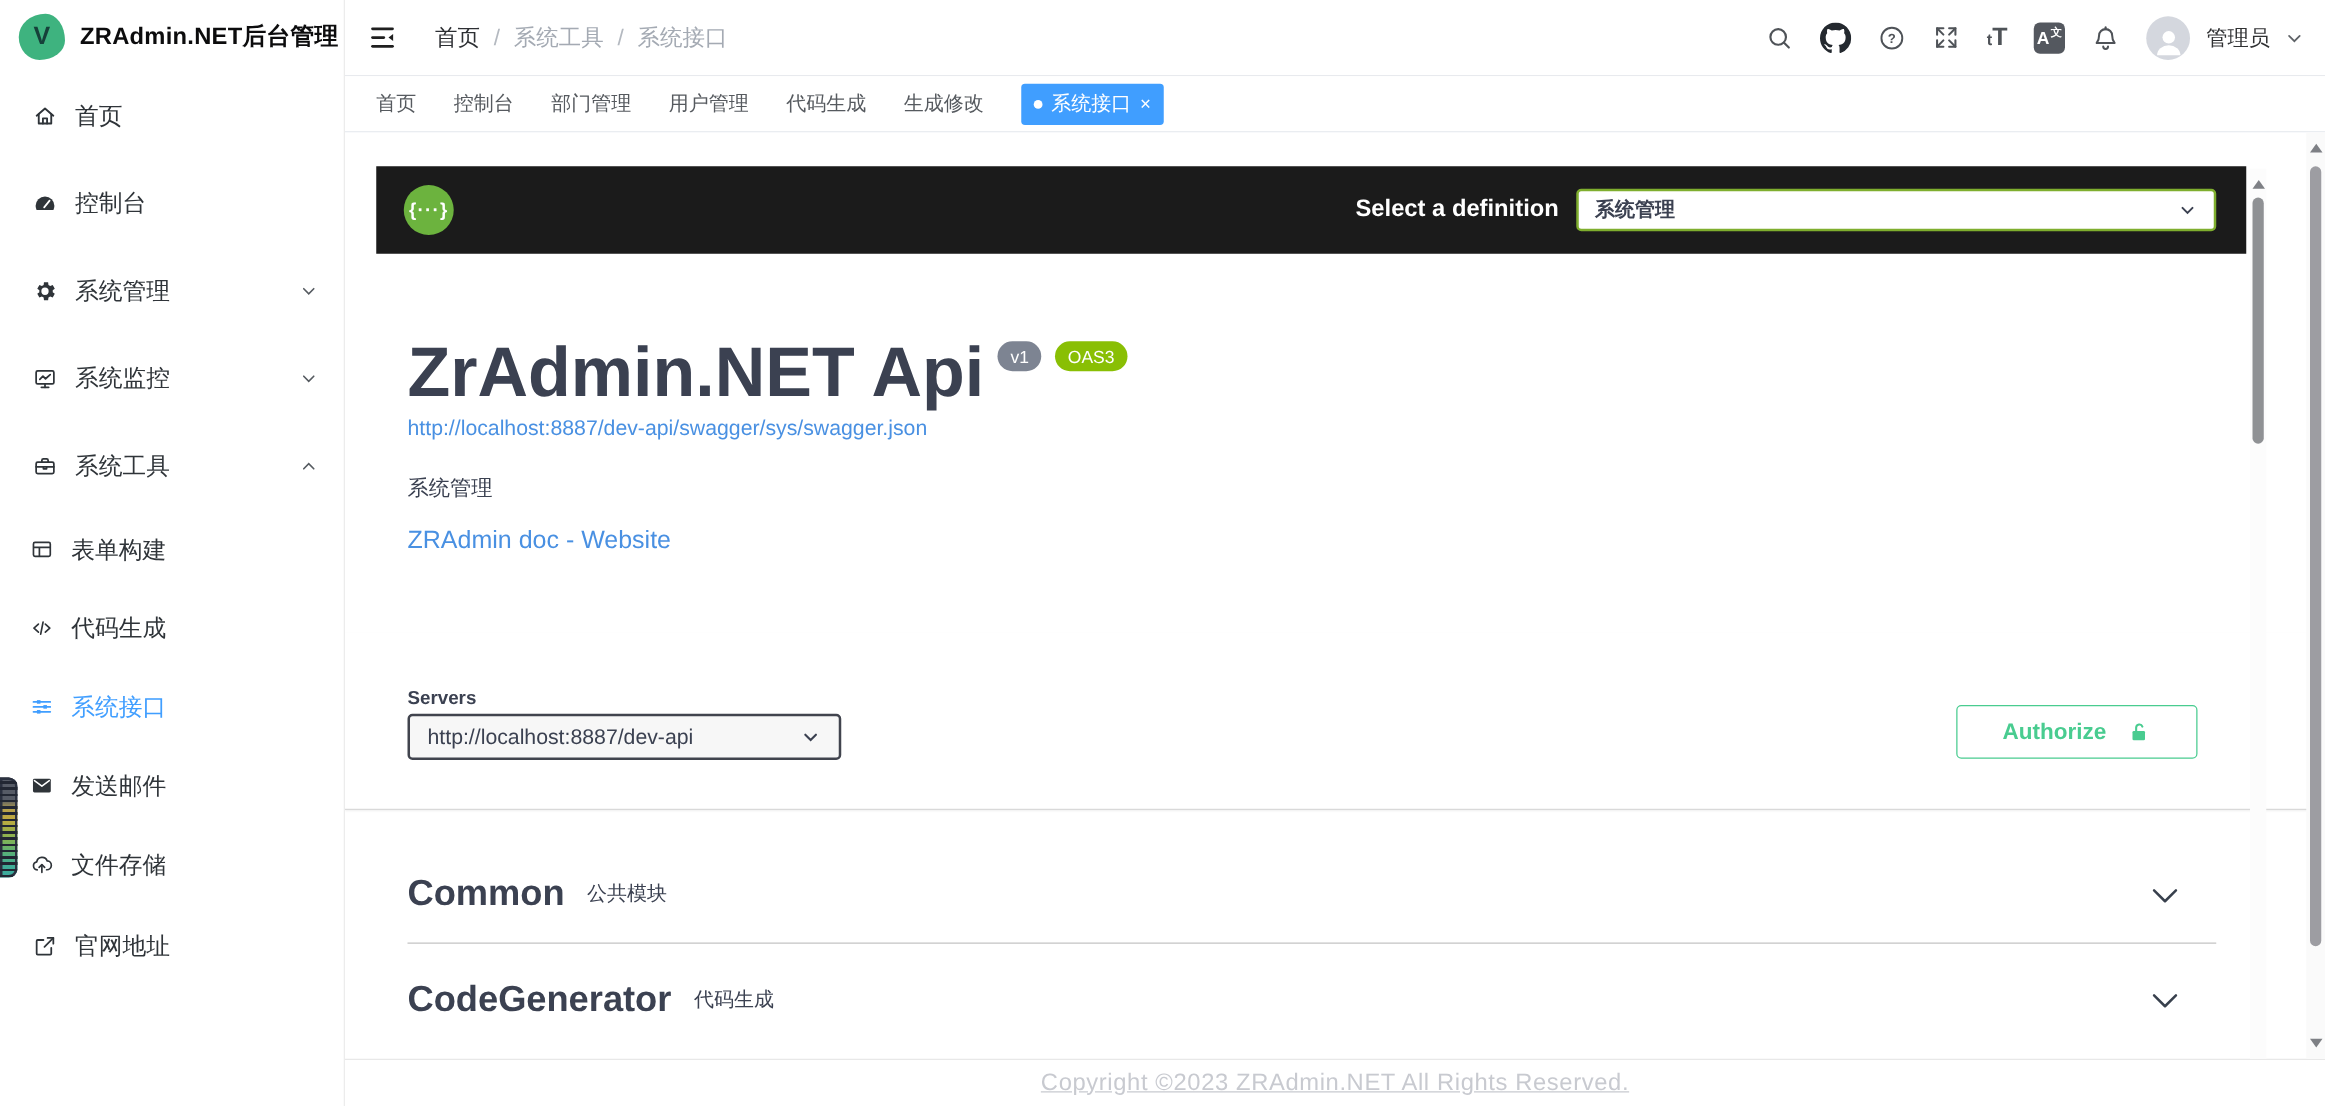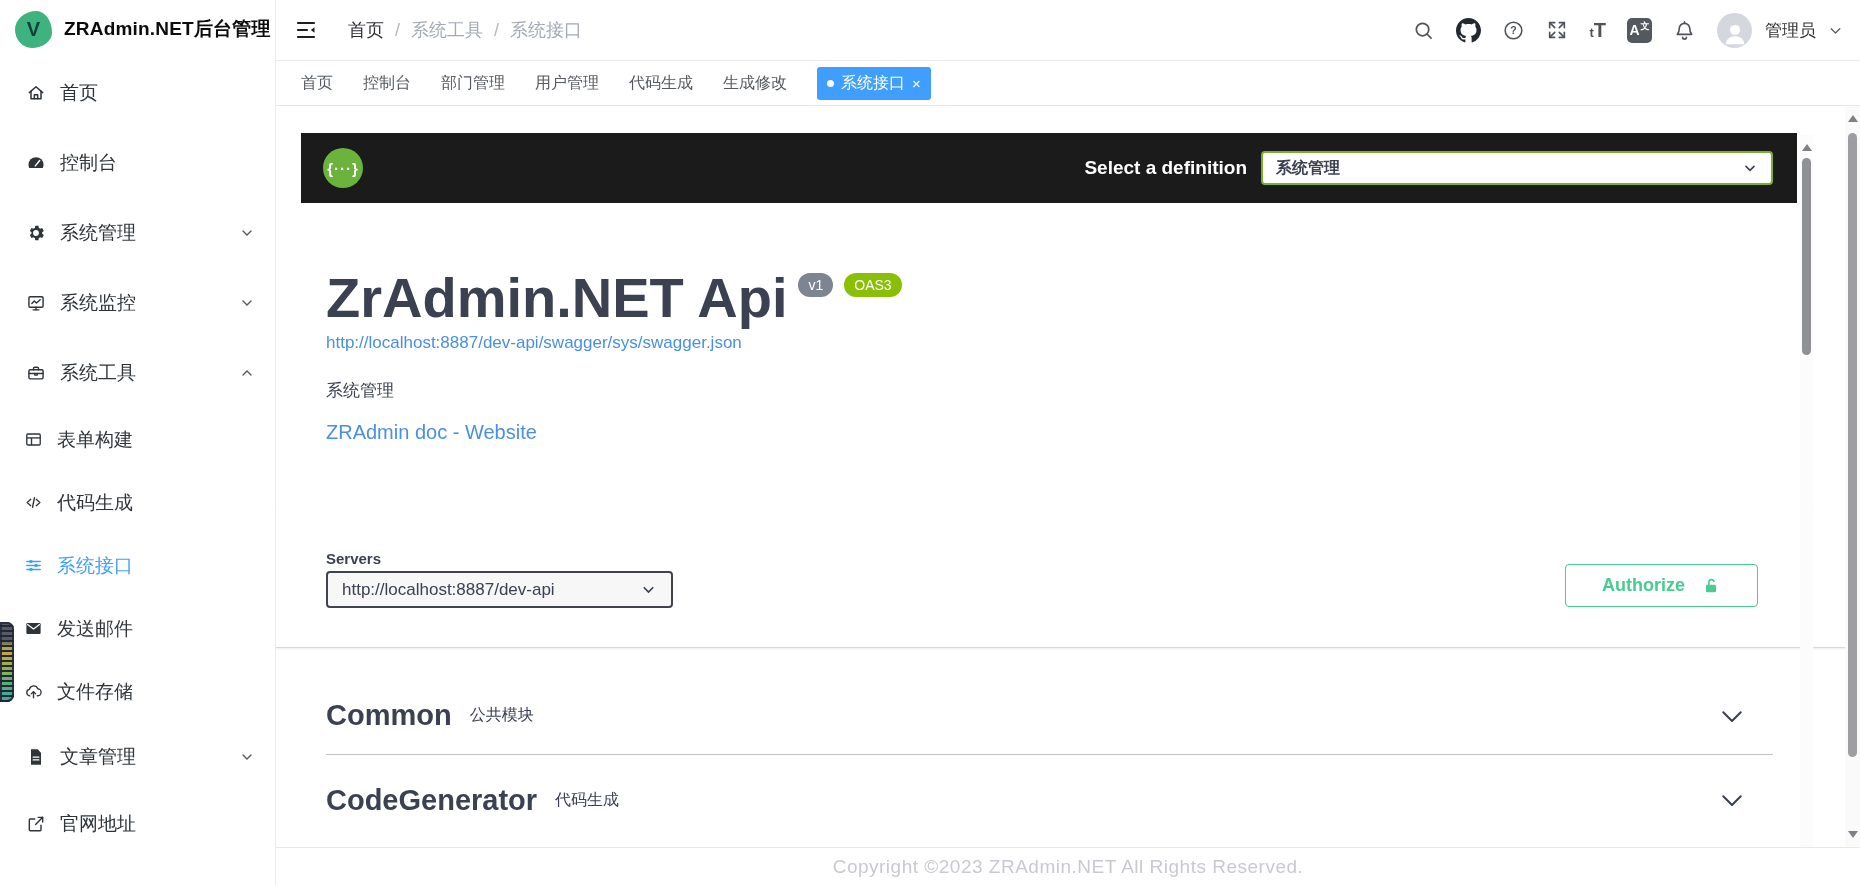--- a/index.html
+++ b/index.html
@@ -80,21 +80,21 @@
   .authorize-btn{position:absolute;right:102px;top:58px;width:193px;height:43px;box-sizing:border-box;border:1px solid #49cc90;border-radius:4px;background:#fff;color:#49cc90;font-weight:bold;font-size:18px;display:flex;align-items:center;justify-content:center;gap:16px;cursor:pointer;}
 
   .sec{position:absolute;left:50px;width:1447px;display:flex;align-items:center;padding-right:26px;box-sizing:border-box;cursor:pointer;}
   .sec h2{font-size:29px;color:#3b4151;margin:0 18px 0 0;font-weight:bold;}
   .sec .sec-desc{font-size:16px;color:#3b4151;}
   .sec .sec-chev{margin-left:auto;color:#38404d;display:flex;}
   .sec1{top:571px;height:78px;border-bottom:1px solid #c3c3c3;}
   .sec2{top:662px;height:64px;}
 
   .app-footer{position:absolute;left:0;right:0;top:741px;height:38px;box-sizing:border-box;border-top:1px solid #e8e8e8;display:flex;align-items:center;justify-content:center;background:#fff;}
-  .copyright{color:#c8cad0;font-size:19px;letter-spacing:.5px;}
+  .copyright{color:#c8cad0;font-size:19px;letter-spacing:.5px;text-decoration:underline;}
 
   
   .outer-sb{position:absolute;right:0;top:106px;width:15px;height:741px;background:#fafafa;z-index:5;}
   .outer-sb .sb-thumb{position:absolute;left:3px;top:27px;width:9px;height:624px;background:#9d9da2;border-radius:5px;cursor:pointer;}
   .inner-sb{position:absolute;right:47px;top:135px;width:13px;height:712px;background:#fcfcfc;z-index:4;}
   .inner-sb .sb-thumb{position:absolute;left:2px;top:23px;width:9px;height:197px;background:#8f9194;border-radius:5px;cursor:pointer;}
   .sb-arrow{position:absolute;left:50%;transform:translateX(-50%);width:0;height:0;cursor:pointer;}
   .sb-up{border-left:5px solid transparent;border-right:5px solid transparent;border-bottom:7px solid #7e8085;top:9px;}
   .sb-down{border-left:5px solid transparent;border-right:5px solid transparent;border-top:7px solid #7e8085;bottom:9px;}
 </style>
@@ -205,30 +205,20 @@
 
       <div class="menu-item sub h63">
         <svg viewBox="0 0 24 24" width="19" height="19" fill="none" stroke="currentColor" stroke-width="1.7" stroke-linecap="round" stroke-linejoin="round">
             <path d="M7.3 17.5a4.1 4.1 0 0 1-.5-8.1 5.5 5.5 0 0 1 10.6-.9 4.2 4.2 0 0 1-.6 8.9"></path>
             <path d="M12 12.5V20"></path>
             <path d="m9.2 15 2.8-2.8 2.8 2.8"></path>
           </svg>
         <span>文件存储</span>
       </div>
 
-      <div class="menu-item h67">
-        <svg viewBox="0 0 24 24" width="20" height="20">
-            <path fill="currentColor" d="M6 2.8h8l4 4v14.4H6z"></path>
-            <path d="M8.5 12h7M8.5 15.5h7" stroke="#fff" stroke-width="1.5" stroke-linecap="round"></path>
-          </svg>
-        <span>文章管理</span>
-        <svg class="chev" viewBox="0 0 24 24" width="16" height="16" fill="none" stroke="currentColor" stroke-width="2" stroke-linecap="round">
-            <path d="m6 9 6 6 6-6"></path>
-          </svg>
-      </div>
 
       <div class="menu-item h67">
         <svg viewBox="0 0 24 24" width="20" height="20" fill="none" stroke="currentColor" stroke-width="1.7" stroke-linecap="round" stroke-linejoin="round">
             <path d="M18 13.5V19a1 1 0 0 1-1 1H5a1 1 0 0 1-1-1V7a1 1 0 0 1 1-1h5.5"></path>
             <path d="M14.5 4H20v5.5"></path>
             <path d="M20 4l-8.5 8.5"></path>
           </svg>
         <span>官网地址</span>
       </div>
     </nav>

